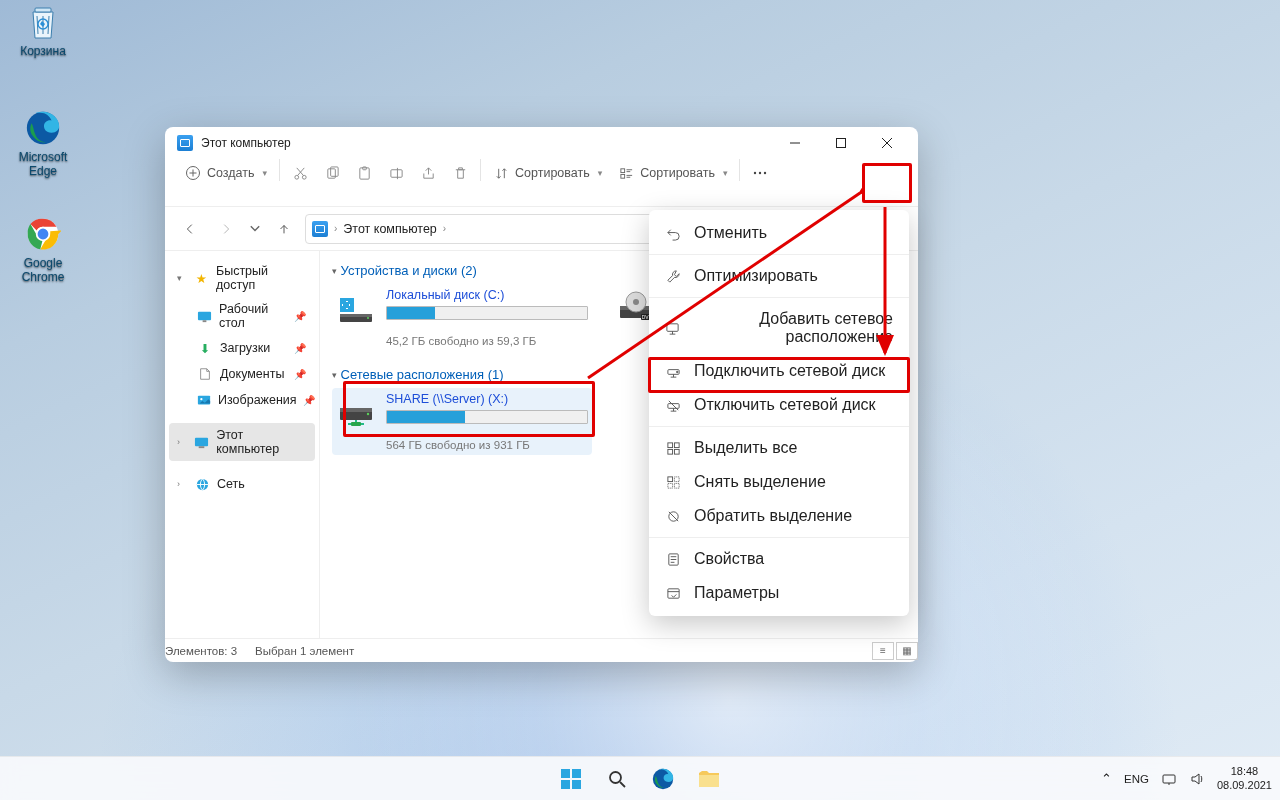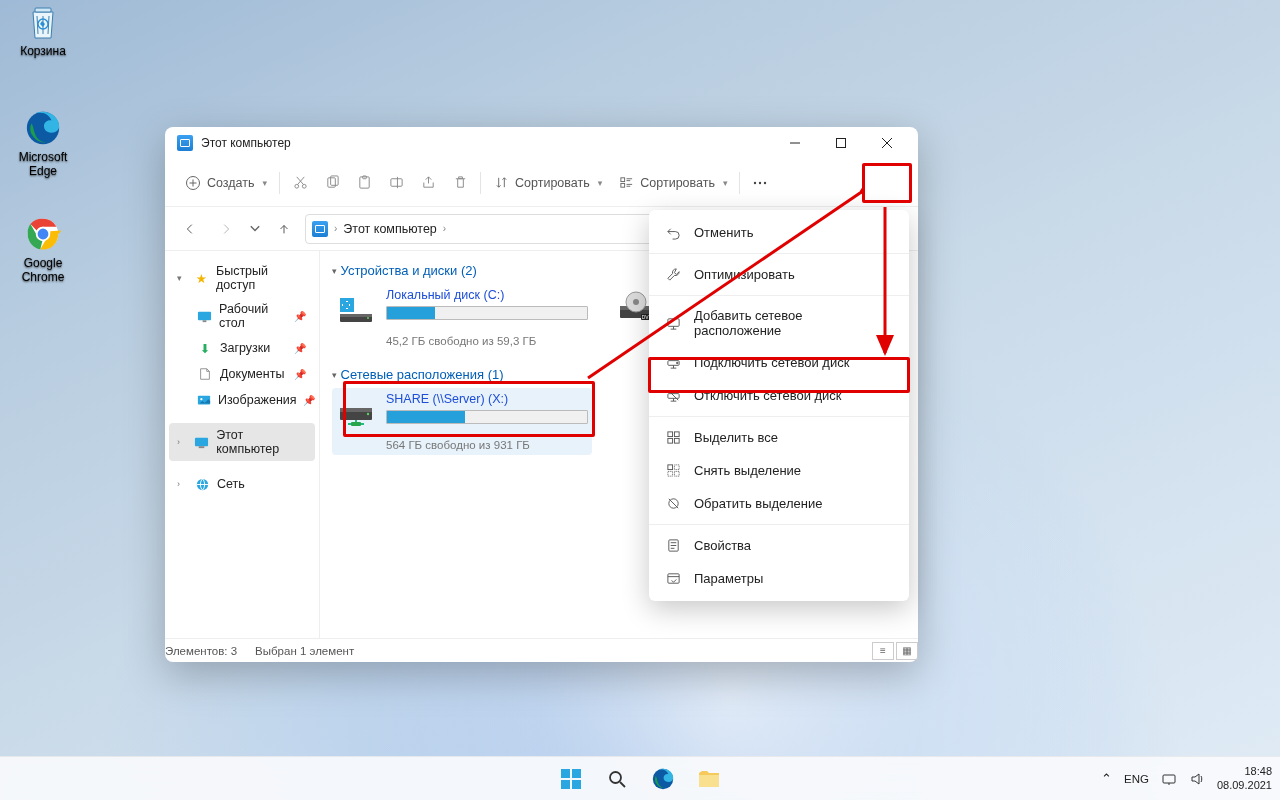--- a/index.html
+++ b/index.html
@@ -2,38 +2,38 @@
 <html><head>
 <meta charset="utf-8">
 <style>
   * { box-sizing: border-box; margin: 0; padding: 0; font-family: "Segoe UI", Arial, sans-serif; }
   body { width: 1280px; height: 800px; overflow: hidden; position: relative; background: linear-gradient(155deg, #9fbad6 0%, #b8cde0 25%, #c8d9e8 50%, #d5e3f0 75%, #e0ebf5 100%); }
   
   .bloom { position: absolute; inset: 0; overflow: hidden; }
   .bloom::before { content: ""; position: absolute; width: 1100px; height: 1100px; bottom: -550px; left: 50%; transform: translateX(-50%); background: radial-gradient(circle at 50% 50%, rgba(70,130,220,0.35) 0%, rgba(100,160,240,0.15) 40%, transparent 70%); border-radius: 50%; }
   .bloom::after { content: ""; position: absolute; width: 900px; height: 900px; bottom: -350px; left: 50%; transform: translateX(-40%); background: radial-gradient(circle, rgba(255,255,255,0.6) 0%, rgba(255,255,255,0.2) 30%, transparent 60%); border-radius: 50%; }
 
-  .desktop-icon { position: absolute; width: 74px; text-align: center; color: #000000; text-shadow: 0 1px 2px rgba(0,0,0,0.7); font-size: 12px; }
+  .desktop-icon { position: absolute; width: 74px; text-align: center; color: #0c4a6e; text-shadow: 0 1px 2px rgba(0,0,0,0.7); font-size: 12px; }
   .desktop-icon .ico { width: 40px; height: 40px; margin: 0 auto 3px; display: flex; align-items: center; justify-content: center; }
   .desktop-icon .lbl { line-height: 1.15; }
 
   #icon-recycle { left: 6px; top: 2px; }
   #icon-edge { left: 6px; top: 108px; }
   #icon-chrome { left: 6px; top: 214px; }
 
   
   .window { position: absolute; left: 165px; top: 127px; width: 753px; height: 535px; background: #fff; border-radius: 8px; box-shadow: 0 12px 40px rgba(0,0,0,0.25); display: flex; flex-direction: column; overflow: visible; }
   .titlebar { height: 32px; display: flex; align-items: center; padding: 0 8px 0 12px; font-size: 12px; color: #222; }
   .titlebar .title-icon { width: 16px; height: 16px; margin-right: 8px; background: linear-gradient(#3aa0f0,#1c7fd4); border-radius: 2px; display:flex;align-items:center;justify-content:center; }
   .titlebar .title-icon::after{content:"";width:8px;height:6px;border:1px solid #fff;border-radius:1px;}
   .titlebar .spacer { flex: 1; }
   .winbtn { width: 46px; height: 32px; display: flex; align-items: center; justify-content: center; color: #333; font-size: 11px; }
   .winbtn svg { width: 10px; height: 10px; }
 
-  .toolbar { height: 48px; display: flex; align-items: center; padding: 0 12px; border-bottom: 1px solid #eee; font-size: 12.5px; color: #555; }
+  .toolbar { height: 48px; display: flex; align-items: flex-start; padding: 0 12px; border-bottom: 1px solid #eee; font-size: 12.5px; color: #555; }
   .tbtn { display: flex; align-items: center; gap: 6px; padding: 6px 8px; border-radius: 4px; color: #555; }
   .tbtn .icon { width: 16px; height: 16px; display: flex; align-items: center; justify-content: center; color: #666; }
   .chev { font-size: 9px; color: #888; margin-left: 2px; }
   .tb-sep { width: 1px; height: 22px; background: #e4e4e4; margin: 0 4px; }
 
   .navbar { height: 44px; display: flex; align-items: center; padding: 0 10px; gap: 6px; border-bottom: 1px solid #eee; }
   .navbtn { width: 30px; height: 30px; display: flex; align-items: center; justify-content: center; color: #444; }
   .navbtn svg { width: 14px; height: 14px; }
   .breadcrumb { flex: 1; height: 30px; border: 1px solid #ddd; border-radius: 4px; display: flex; align-items: center; padding: 0 6px; font-size: 12.5px; color: #222; gap: 6px; }
   .breadcrumb .bc-icon { width: 16px; height: 16px; background: linear-gradient(#3aa0f0,#1c7fd4); border-radius: 2px; display:flex;align-items:center;justify-content:center; }
@@ -59,37 +59,37 @@
   .drive .bar { height: 14px; border: 1px solid #bbb; border-radius: 1px; overflow: hidden; background: #f0f0f0; }
   .drive .bar .fill { height: 100%; background: #26a0da; }
   .drive .dfree { font-size: 11.5px; color: #777; margin-top: 15px; }
 
   .statusbar { height: 24px; border-top: 1px solid #eee; display: flex; align-items: center; padding: 0 0; font-size: 11.5px; color: #555; gap: 18px; }
   .statusbar .flex { flex: 1; }
   .view-sw { display: flex; gap: 2px; }
   .view-sw div { width: 22px; height: 18px; border: 1px solid #ccc; display:flex;align-items:center;justify-content:center; color:#666; font-size:10px; }
 
   
-  .menu { position: absolute; left: 649px; top: 210px; width: 260px; background: #fff; border-radius: 6px; box-shadow: 0 8px 28px rgba(0,0,0,0.22); padding: 6px 0; font-size: 13px; z-index: 20; }
+  .menu { position: absolute; left: 649px; top: 210px; width: 260px; background: #fff; border-radius: 6px; box-shadow: 0 8px 28px rgba(0,0,0,0.22); padding: 6px 0; font-size: 16px; z-index: 20; text-align: right; }
   .menu-item { display: flex; align-items: center; gap: 12px; padding: 8px 16px; color: #222; }
   .menu-item .mico { width: 17px; height: 17px; display: flex; align-items: center; justify-content: center; color: #555; }
   .menu-sep { height: 1px; background: #eee; margin: 4px 0; }
 
   
   .hl { position: absolute; border: 3px solid #e00000; z-index: 30; pointer-events: none; border-radius: 2px; }
 
   
   .arrow { position: absolute; z-index: 25; pointer-events: none; }
 
   
   .taskbar { position: absolute; left: 0; bottom: 0; width: 1280px; height: 44px; background: rgba(248,250,252,0.92); backdrop-filter: blur(8px); display: flex; align-items: center; border-top: 1px solid rgba(0,0,0,0.06); }
   .tb-center { position: absolute; left: 50%; transform: translateX(-50%); display: flex; gap: 6px; }
   .tb-ico { width: 40px; height: 40px; display: flex; align-items: center; justify-content: center; border-radius: 4px; }
   .tb-right { position: absolute; right: 8px; display: flex; align-items: center; gap: 12px; font-size: 11.5px; color: #222; }
-  .tb-clock { text-align: right; line-height: 1.2; font-size: 11px; }
+  .tb-clock { text-align: center; line-height: 1.2; font-size: 11px; }
 
   svg { display: block; }
 </style>
 </head>
 <body>
 
 <div class="bloom"></div>
 
 <div id="icon-recycle" class="desktop-icon">
   <div class="ico">

